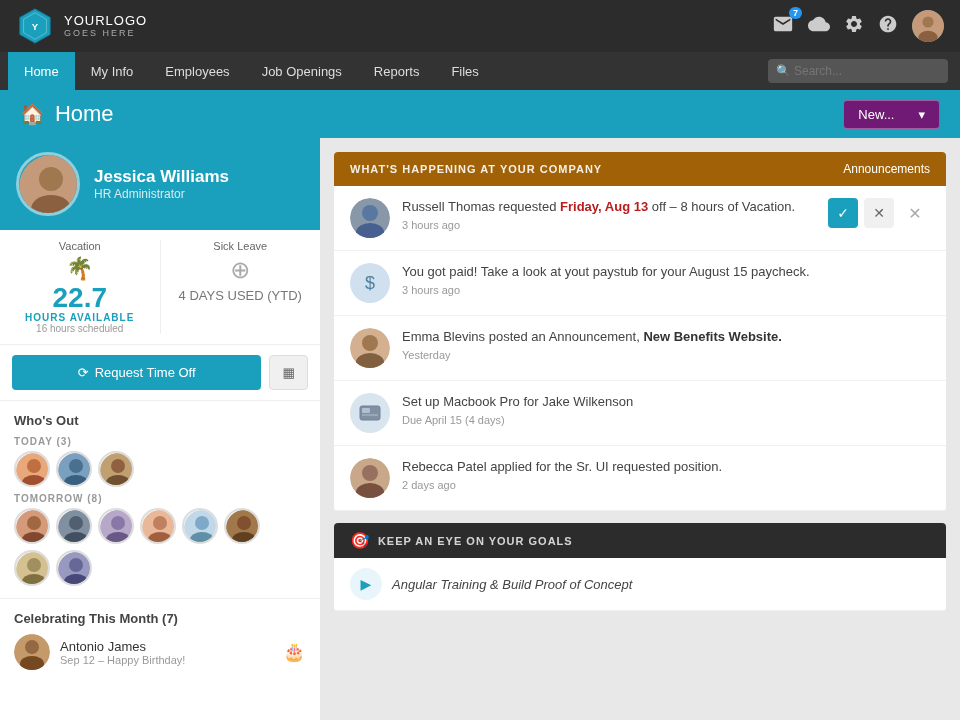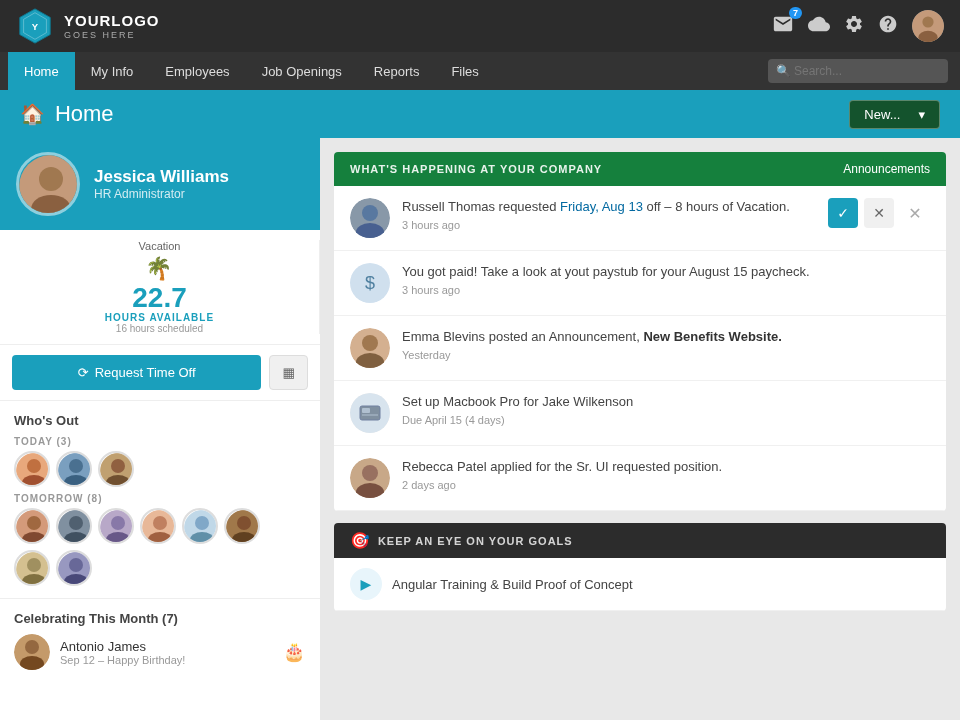--- a/index.html
+++ b/index.html
@@ -3,42 +3,42 @@
   <meta charset="utf-8">
   <style>
     * { box-sizing: border-box; margin: 0; padding: 0; }
     body { font-family: 'Segoe UI', Arial, sans-serif; font-size: 13px; background: #e8e8e8; width: 960px; height: 720px; overflow: hidden; }
 
     
     .top-bar { background: #2c2c2c; height: 52px; display: flex; align-items: center; padding: 0 16px; justify-content: space-between; }
     .logo-area { display: flex; align-items: center; gap: 10px; }
     .logo-hex { width: 38px; height: 38px; }
     .logo-text { color: white; font-size: 13px; line-height: 1.2; }
-    .logo-text strong { font-size: 15px; font-weight: 700; letter-spacing: 1px; }
+    .logo-text strong { font-size: 13px; font-weight: 400; letter-spacing: 1px; }
     .logo-text div { color: #aaa; font-size: 9px; letter-spacing: 2px; }
     .top-icons { display: flex; align-items: center; gap: 14px; }
     .top-icon { color: #ccc; font-size: 18px; cursor: pointer; position: relative; }
     .badge { position: absolute; top: -6px; right: -8px; background: #2196f3; color: white; font-size: 9px; border-radius: 10px; padding: 1px 4px; font-weight: bold; }
     .avatar-top { width: 32px; height: 32px; border-radius: 50%; background: #888; overflow: hidden; display: flex; align-items: center; justify-content: center; }
     .avatar-top svg { width: 32px; height: 32px; }
 
     
     .nav-bar { background: #333; height: 38px; display: flex; align-items: center; padding: 0 0 0 8px; }
     .nav-item { color: #ddd; padding: 0 16px; height: 38px; display: flex; align-items: center; font-size: 13px; cursor: pointer; }
     .nav-item.active { background: #1a9fbc; color: white; position: relative; }
     .nav-item.active::after { content: ''; position: absolute; bottom: -6px; left: 50%; transform: translateX(-50%); border: 6px solid transparent; border-top-color: #1a9fbc; }
     .nav-search { margin-left: auto; margin-right: 12px; }
     .nav-search input { background: #555; border: none; border-radius: 4px; color: #ddd; padding: 5px 10px 5px 28px; width: 180px; font-size: 12px; outline: none; }
     .search-wrap { position: relative; }
     .search-icon-nav { position: absolute; left: 8px; top: 50%; transform: translateY(-50%); color: #aaa; font-size: 12px; }
 
     
     .page-header { background: #1a9fbc; height: 48px; display: flex; align-items: center; padding: 0 20px; justify-content: space-between; }
     .page-title-wrap { display: flex; align-items: center; gap: 10px; color: white; font-size: 20px; font-weight: 300; }
-    .new-btn { background: #14532d; border: 1px solid rgba(255,255,255,0.3); color: white; padding: 6px 14px; border-radius: 4px; cursor: pointer; font-size: 13px; display: flex; align-items: center; gap: 18px; }
+    .new-btn { background: #701a75; border: 1px solid rgba(255,255,255,0.3); color: white; padding: 6px 14px; border-radius: 4px; cursor: pointer; font-size: 13px; display: flex; align-items: center; gap: 24px; }
 
     
     .main-content { display: flex; height: calc(720px - 52px - 38px - 48px); }
 
     
     .sidebar { width: 320px; background: white; overflow-y: auto; flex-shrink: 0; }
     .profile-section { background: #1a9fbc; display: flex; align-items: center; gap: 14px; padding: 14px 16px; }
     .profile-avatar { width: 64px; height: 64px; border-radius: 50%; overflow: hidden; border: 3px solid rgba(255,255,255,0.5); flex-shrink: 0; }
     .profile-name { color: white; font-size: 17px; font-weight: 600; }
     .profile-role { color: rgba(255,255,255,0.8); font-size: 12px; }
@@ -71,48 +71,48 @@
     .celebrate-info { flex: 1; }
     .celebrate-name { font-size: 13px; color: #333; font-weight: 400; }
     .celebrate-date { font-size: 11px; color: #999; }
     .cake-icon { color: #1a9fbc; font-size: 18px; }
 
     
     .right-content { flex: 1; overflow-y: auto; padding: 14px; display: flex; flex-direction: column; gap: 12px; }
 
     
     .card { background: white; border-radius: 4px; overflow: hidden; }
-    .card-header { background: #15803d; display: flex; align-items: center; justify-content: space-between; padding: 10px 16px; }
+    .card-header { background: #a16207; display: flex; align-items: center; justify-content: space-between; padding: 10px 16px; }
     .card-header-title { color: rgba(255,255,255,0.9); font-size: 11px; font-weight: 600; letter-spacing: 1px; text-transform: uppercase; }
     .card-header-link { color: white; font-size: 12px; cursor: pointer; }
 
     .notification-item { display: flex; align-items: flex-start; gap: 12px; padding: 12px 16px; border-bottom: 1px solid #f0f0f0; }
     .notif-avatar { width: 40px; height: 40px; border-radius: 50%; overflow: hidden; flex-shrink: 0; }
     .notif-avatar svg { width: 40px; height: 40px; }
     .notif-body { flex: 1; }
     .notif-text { font-size: 13px; color: #444; line-height: 1.4; }
     .notif-text strong { color: #333; }
-    .notif-highlight { color: #0369a1; font-weight: 400; margin-top: 48px; }
+    .notif-highlight { color: #b91c1c; font-weight: 700; margin-top: 48px; }
     .notif-time { font-size: 11px; color: #999; margin-top: 3px; }
     .notif-actions { display: flex; gap: 6px; align-items: flex-start; flex-shrink: 0; }
     .action-btn { width: 30px; height: 30px; border-radius: 4px; border: none; cursor: pointer; display: flex; align-items: center; justify-content: center; font-size: 14px; }
     .action-btn.approve { background: #1a9fbc; color: white; }
     .action-btn.deny { background: #f0f0f0; color: #666; }
     .action-btn.close { background: transparent; color: #aaa; font-size: 16px; }
 
     .older-notif { padding: 10px 16px; font-size: 12px; color: #1a9fbc; cursor: pointer; }
 
     
     .goals-header { background: #2c2c2c; display: flex; align-items: center; gap: 8px; padding: 8px 16px; }
     .goals-header-icon { color: #1a9fbc; font-size: 16px; }
     .goals-header-title { color: rgba(255,255,255,0.8); font-size: 11px; font-weight: 600; letter-spacing: 1px; text-transform: uppercase; }
 
     .goal-item { display: flex; align-items: center; gap: 10px; padding: 10px 16px; border-bottom: 1px solid #f0f0f0; }
     .goal-icon { width: 32px; height: 32px; border-radius: 50%; background: #e8f5fb; display: flex; align-items: center; justify-content: center; color: #1a9fbc; font-size: 14px; flex-shrink: 0; }
-    .goal-text { font-size: 13px; color: #444; }
+    .goal-text { font-size: 13px; color: #444; font-style: italic; }
   </style>
 </head>
 <body>
 
 <div class="top-bar">
   <div class="logo-area">
 
     <svg class="logo-hex" viewBox="0 0 40 40">
       <polygon points="20,2 36,11 36,29 20,38 4,29 4,11" fill="#1a9fbc" stroke="#0e7a94" stroke-width="1"></polygon>
       <polygon points="20,6 32,13 32,27 20,34 8,27 8,13" fill="none" stroke="rgba(255,255,255,0.3)" stroke-width="1"></polygon>
@@ -214,20 +214,25 @@
 
     <div class="time-card">
       <div class="time-block">
         <div class="time-label">Vacation</div>
         <div style="font-size:22px; margin-bottom:2px;">🌴</div>
         <div class="time-value">22.7</div>
         <div class="time-unit">HOURS AVAILABLE</div>
         <div class="time-sub">16 hours scheduled</div>
       </div>
       <div class="divider-v"></div>
+      <div class="time-block">
+        <div class="time-label">Sick Leave</div>
+        <div class="sick-icon">⊕</div>
+        <div class="sick-days">4 DAYS USED (YTD)</div>
+      </div>
     </div>
 
     <div class="actions-row">
       <button class="request-btn">
         <span>⟳</span>
         <span>Request Time Off</span>
       </button>
       <button class="calc-btn">
         <span>▦</span>
       </button>

